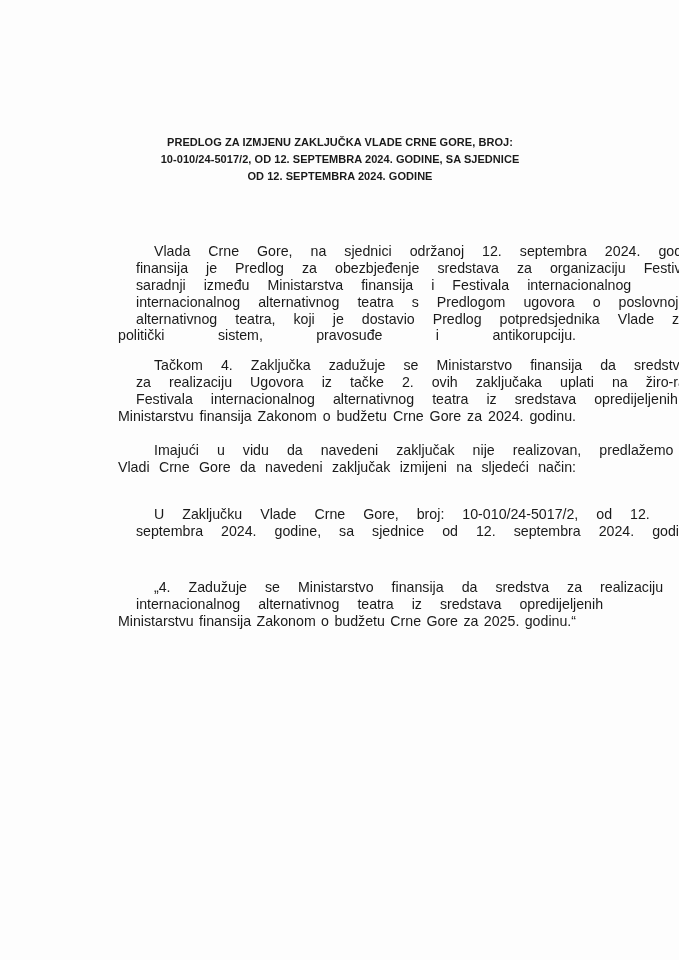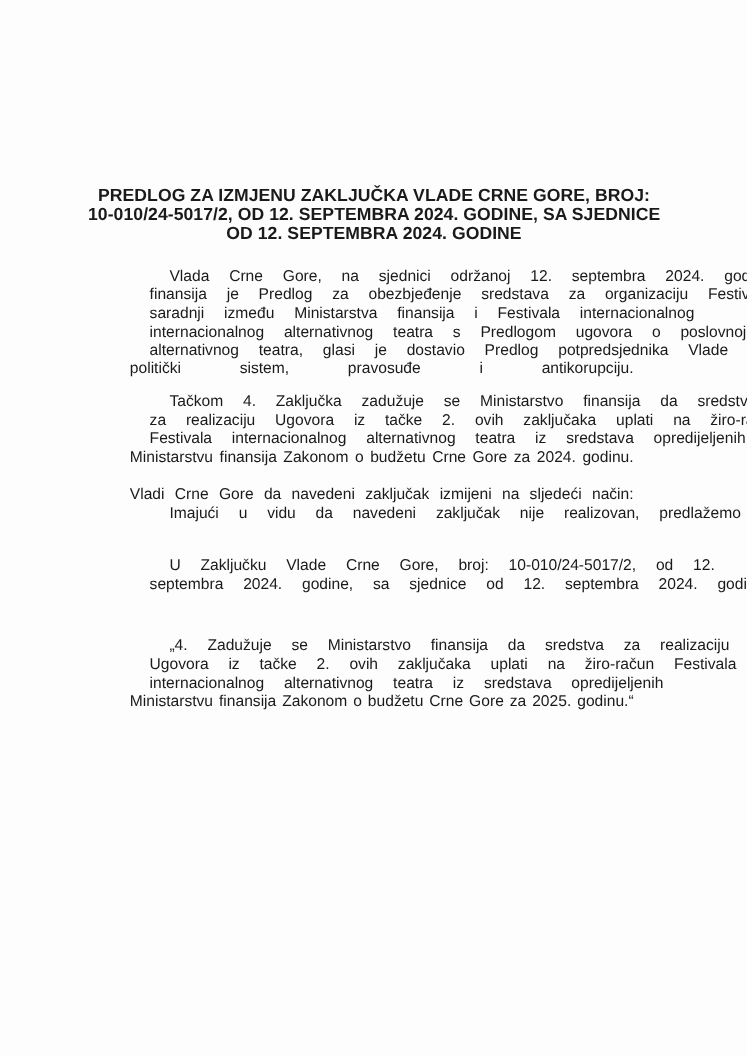--- a/index.html
+++ b/index.html
@@ -5,23 +5,22 @@
   html, body { margin: 0; padding: 0; background: #ffffff; }
   body { width: 679px; height: 960px; position: relative; overflow: hidden; }
   .page {
     position: absolute; left: 0; top: 0; width: 679px; height: 960px;
     background: #fdfdfd;
     font-family: "Liberation Sans", sans-serif;
     color: #1a1a1a;
   }
   .title {
     position: absolute; left: 80px; top: 134px; width: 520px;
-    text-align: center; font-weight: bold; font-size: 16px; line-height: 17px;
+    text-align: center; font-weight: bold; font-size: 11px; line-height: 17px;
     letter-spacing: 0.05px;
-    margin-top: 36px;
   }
   .title div { white-space: nowrap; }
   .body {
     position: absolute; left: 100px; width: 476px;
     font-size: 14.2px; line-height: 16.9px;
   }
   .para {
     position: absolute; left: 0; width: 476px;
     text-align: justify; text-indent: 18px;
   }
@@ -43,42 +42,41 @@
     <div>OD 12. SEPTEMBRA 2024. GODINE</div>
   </div>
 
   <div class="body" style="top:0;">
 
     <div class="para" style="top:243px;">
       <div class="ln justify ind"><span>Vlada</span><span>Crne</span><span>Gore,</span><span>na</span><span>sjednici</span><span>održanoj</span><span>12.</span><span>septembra</span><span>2024.</span><span>godine,</span></div>
       <div class="ln justify"><span>finansija</span><span>je</span><span>Predlog</span><span>za</span><span>obezbjeđenje</span><span>sredstava</span><span>za</span><span>organizaciju</span><span>Festivala</span></div>
       <div class="ln justify"><span>saradnji</span><span>između</span><span>Ministarstva</span><span>finansija</span><span>i</span><span>Festivala</span><span>internacionalnog</span></div>
       <div class="ln justify"><span>internacionalnog</span><span>alternativnog</span><span>teatra</span><span>s</span><span>Predlogom</span><span>ugovora</span><span>o</span><span>poslovnoj</span></div>
-      <div class="ln justify"><span>alternativnog</span><span>teatra,</span><span>glasi</span><span>je</span><span>dostavio</span><span>Predlog</span><span>potpredsjednika</span><span>Vlade</span><span>za</span></div>
+      <div class="ln justify"><span>alternativnog</span><span>teatra,</span><span>koji</span><span>je</span><span>dostavio</span><span>Predlog</span><span>potpredsjednika</span><span>Vlade</span><span>za</span></div>
       <div class="ln left">politički sistem, pravosuđe i antikorupciju.</div>
     </div>
 
     <div class="para" style="top:357px;">
       <div class="ln justify ind"><span>Tačkom</span><span>4.</span><span>Zaključka</span><span>zadužuje</span><span>se</span><span>Ministarstvo</span><span>finansija</span><span>da</span><span>sredstva</span></div>
       <div class="ln justify"><span>za</span><span>realizaciju</span><span>Ugovora</span><span>iz</span><span>tačke</span><span>2.</span><span>ovih</span><span>zaključaka</span><span>uplati</span><span>na</span><span>žiro-račun</span></div>
       <div class="ln justify"><span>Festivala</span><span>internacionalnog</span><span>alternativnog</span><span>teatra</span><span>iz</span><span>sredstava</span><span>opredijeljenih</span></div>
       <div class="ln left">Ministarstvu finansija Zakonom o budžetu Crne Gore za 2024. godinu.</div>
     </div>
 
     <div class="para" style="top:442px;">
+      <div class="ln justify ind"><span>Imajući</span><span>u</span><span>vidu</span><span>da</span><span>navedeni</span><span>zaključak</span><span>nije</span><span>realizovan,</span><span>predlažemo</span></div>
       <div class="ln left">Vladi Crne Gore da navedeni zaključak izmijeni na sljedeći način:</div>
-      <div class="ln justify ind"><span>Imajući</span><span>u</span><span>vidu</span><span>da</span><span>navedeni</span><span>zaključak</span><span>nije</span><span>realizovan,</span><span>predlažemo</span></div>
     </div>
 
     <div class="para" style="top:506px;">
       <div class="ln justify ind"><span>U</span><span>Zaključku</span><span>Vlade</span><span>Crne</span><span>Gore,</span><span>broj:</span><span>10-010/24-5017/2,</span><span>od</span><span>12.</span></div>
       <div class="ln justify"><span>septembra</span><span>2024.</span><span>godine,</span><span>sa</span><span>sjednice</span><span>od</span><span>12.</span><span>septembra</span><span>2024.</span><span>godine,</span></div>
     </div>
 
     <div class="para" style="top:579px;">
       <div class="ln justify ind"><span>„4.</span><span>Zadužuje</span><span>se</span><span>Ministarstvo</span><span>finansija</span><span>da</span><span>sredstva</span><span>za</span><span>realizaciju</span></div>
-      <div class="ln justify"><span>Ugovora</span><span>iz</span><span>tačke</span><span>2.</span><span>ovih</span><span>zaključaka</span><span>uplati</span><span>na</span><span>žiro-račun</span><span>Festivala</span></div>
       <div class="ln justify"><span>internacionalnog</span><span>alternativnog</span><span>teatra</span><span>iz</span><span>sredstava</span><span>opredijeljenih</span></div>
       <div class="ln left">Ministarstvu finansija Zakonom o budžetu Crne Gore za 2025. godinu.“</div>
     </div>
 
   </div>
 </div>
 
 </body></html>

